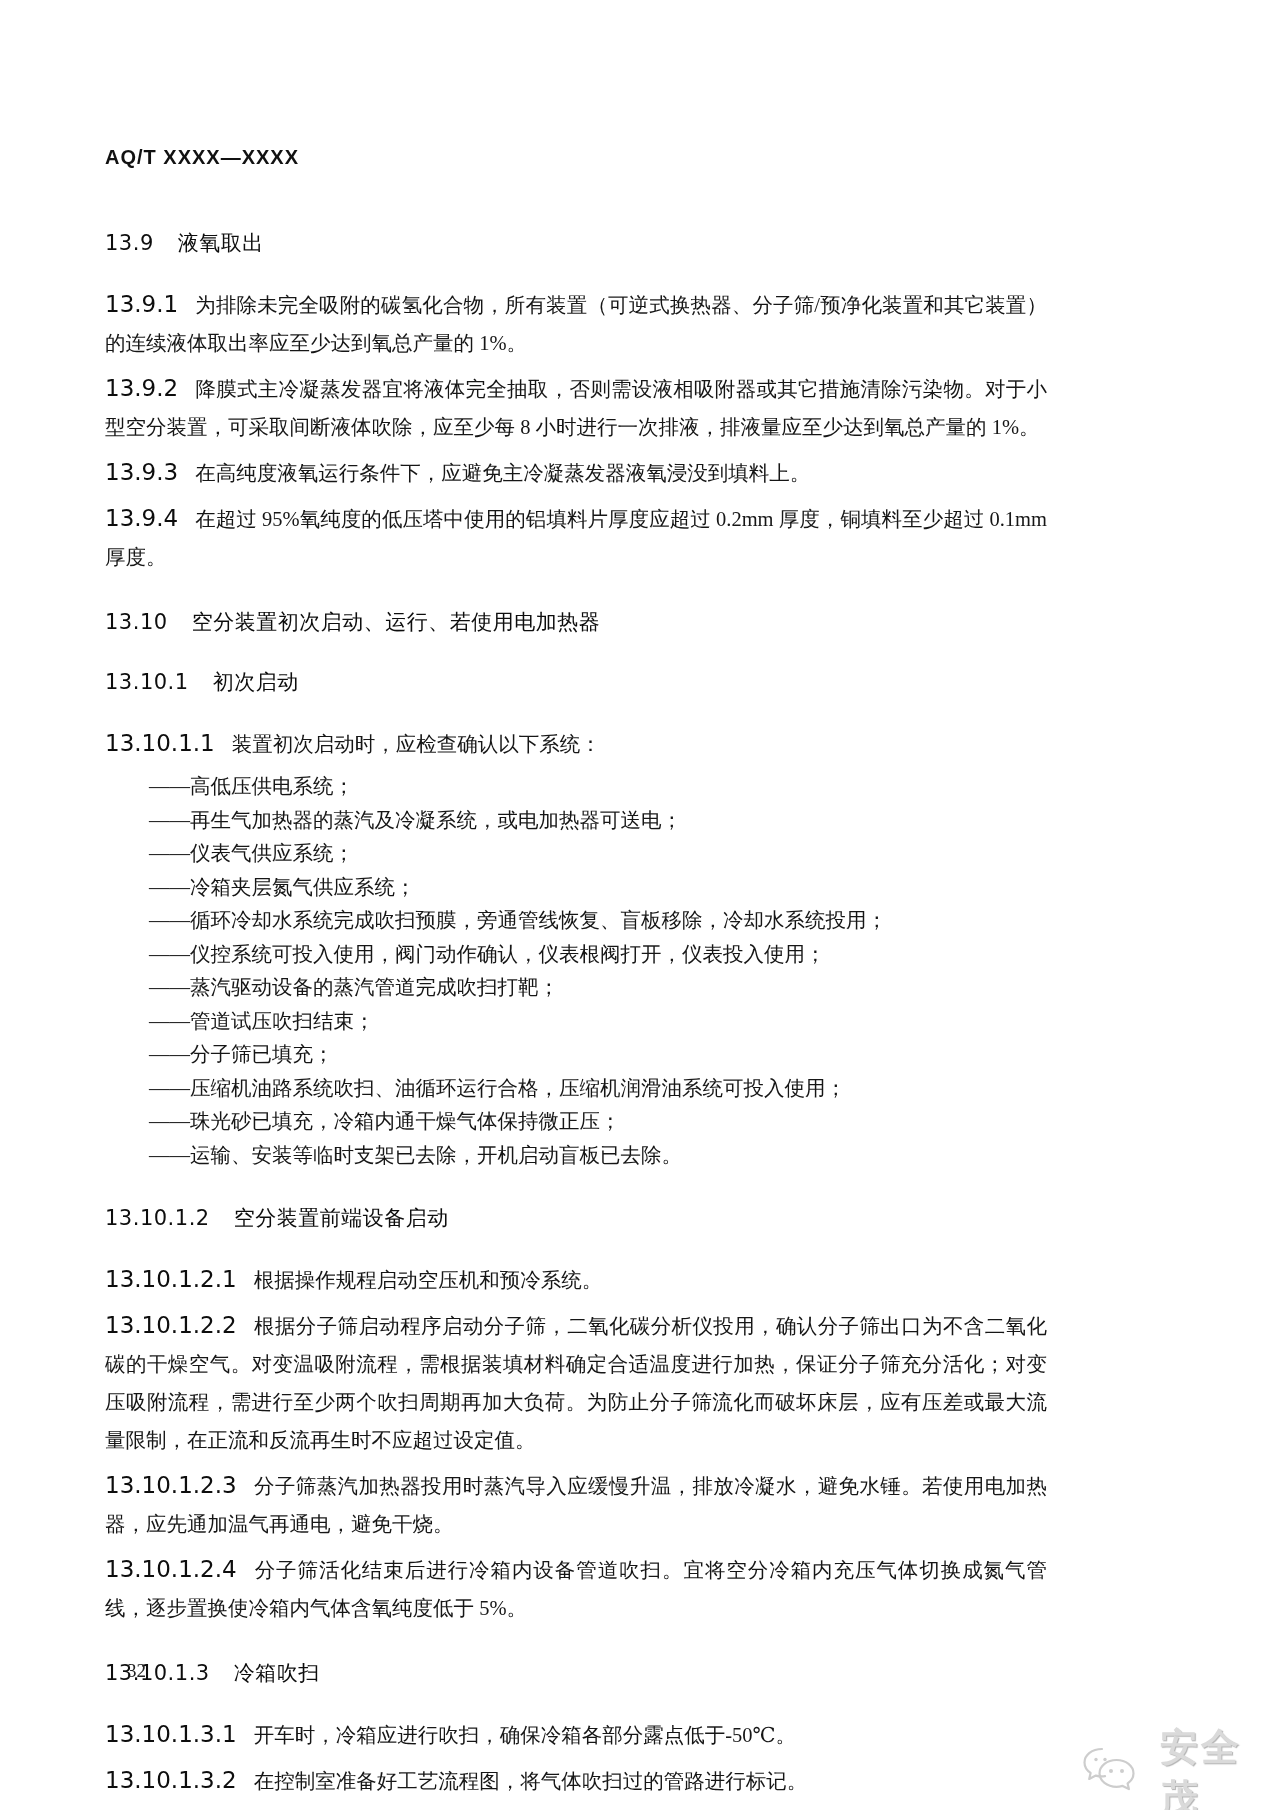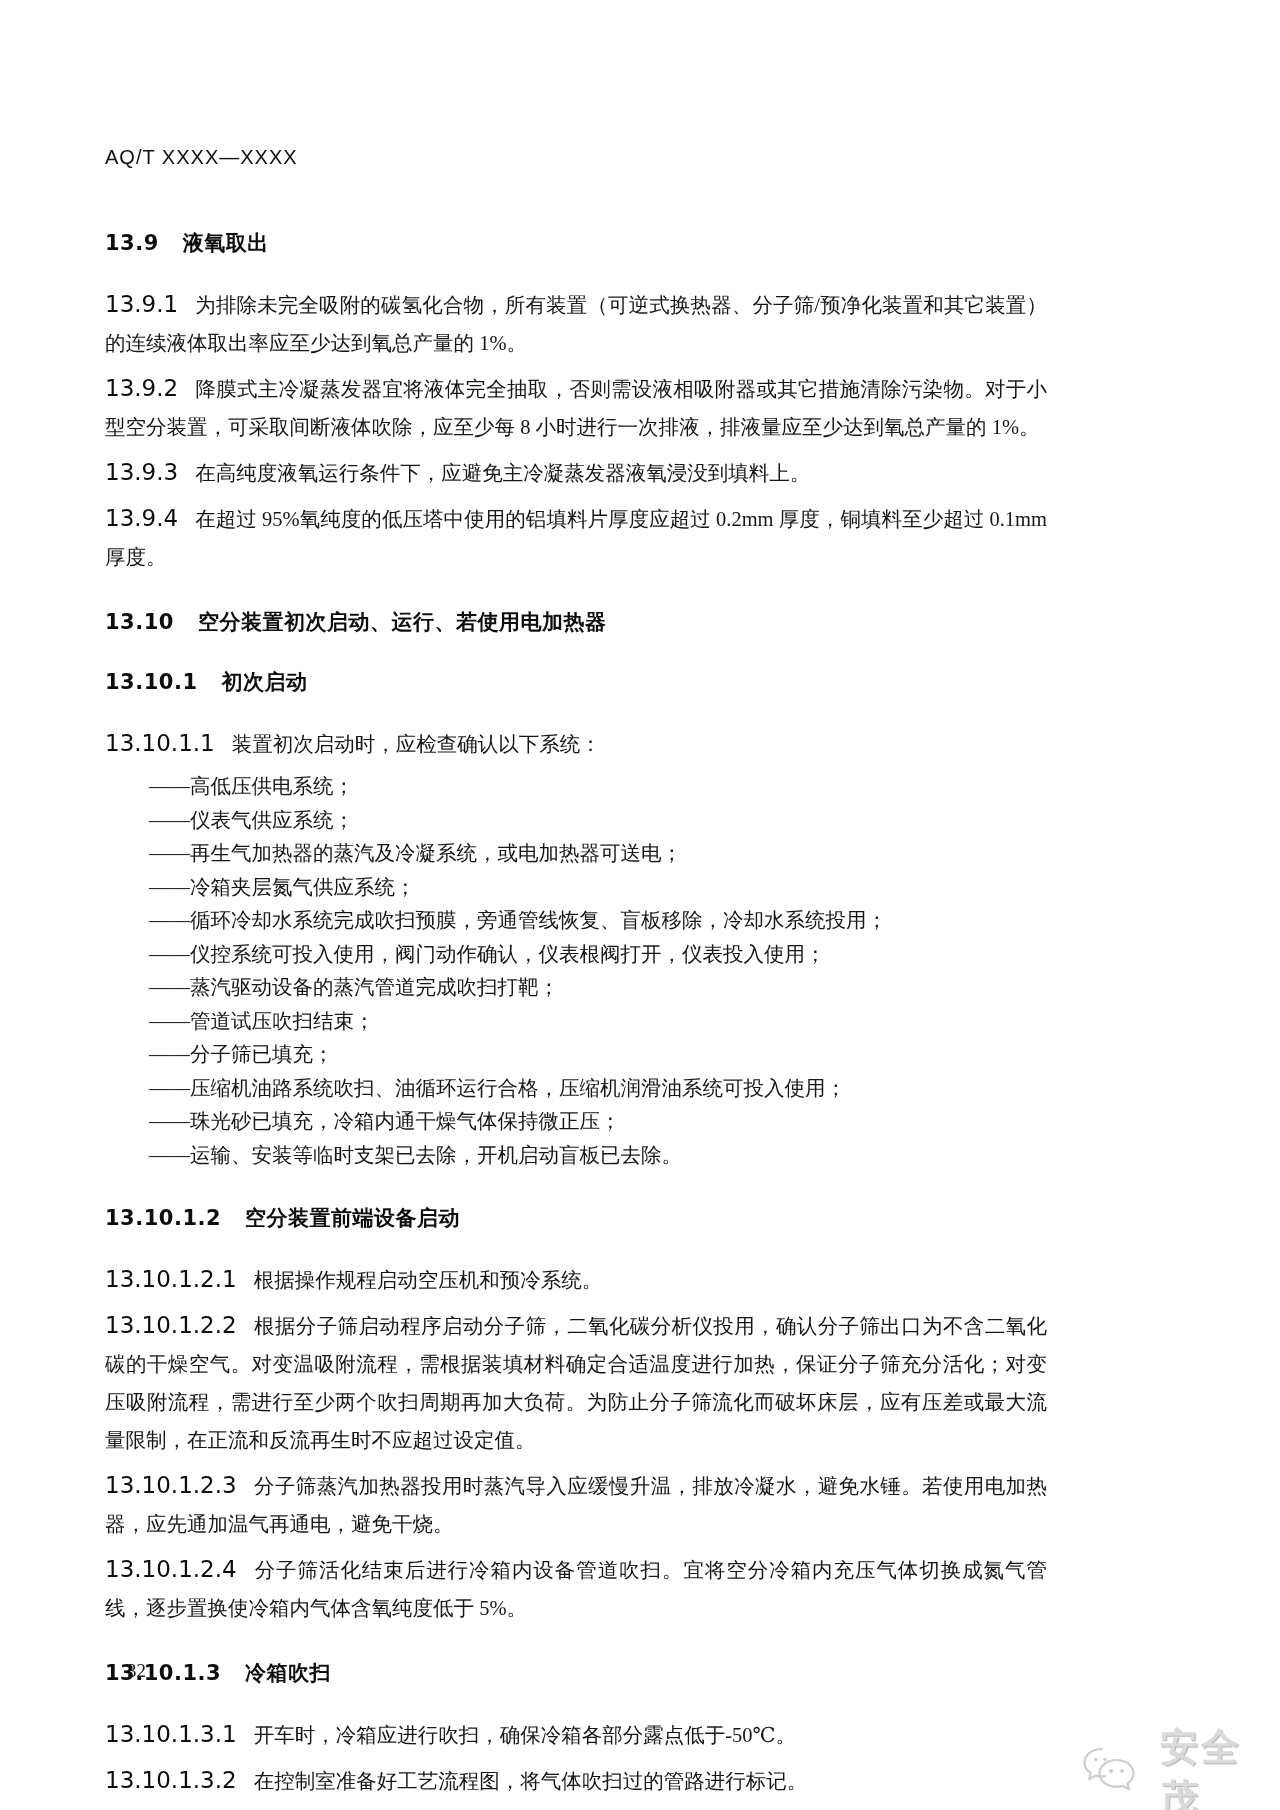--- a/index.html
+++ b/index.html
@@ -15,25 +15,25 @@
     position:absolute;
     left:105px; top:146px;
     width:942px;
   }
   .doc-header{
     font-family:"Liberation Sans","DejaVu Sans",sans-serif;
     font-size:20px;
     letter-spacing:1px;
     color:#111;
     margin:0 0 60px 0;
-    font-weight:400;
+    font-weight:700;
   }
   h2.sec, h3.sec{
     font-family:"Liberation Sans","DejaVu Sans",sans-serif;
-    font-weight:bold;
+    font-weight:normal;
     font-size:21px;
     color:#0d0d0d;
     margin:32px 0 28px 0;
     letter-spacing:0.5px;
   }
   h2.sec.first{margin-top:0;}
   .sec .num{
     font-family:"DejaVu Sans",sans-serif;
     margin-right:24px;
   }
@@ -100,22 +100,22 @@
   <p class="clause"><span class="num">13.9.4</span><span>在超过 95%氧纯度的低压塔中使用的铝填料片厚度应超过 0.2mm 厚度，铜填料至少超过 0.1mm 厚度。</span></p>
 
   <h2 class="sec"><span class="num">13.10</span><span>空分装置初次启动、运行、若使用电加热器</span></h2>
 
   <h3 class="sec"><span class="num">13.10.1</span><span>初次启动</span></h3>
 
   <p class="clause"><span class="num">13.10.1.1</span><span>装置初次启动时，应检查确认以下系统：</span></p>
 
   <div class="checklist">
     <div class="check-item">——高低压供电系统；</div>
+    <div class="check-item">——再生气加热器的蒸汽及冷凝系统，或电加热器可送电；</div>
     <div class="check-item">——仪表气供应系统；</div>
-    <div class="check-item">——再生气加热器的蒸汽及冷凝系统，或电加热器可送电；</div>
     <div class="check-item">——冷箱夹层氮气供应系统；</div>
     <div class="check-item">——循环冷却水系统完成吹扫预膜，旁通管线恢复、盲板移除，冷却水系统投用；</div>
     <div class="check-item">——仪控系统可投入使用，阀门动作确认，仪表根阀打开，仪表投入使用；</div>
     <div class="check-item">——蒸汽驱动设备的蒸汽管道完成吹扫打靶；</div>
     <div class="check-item">——管道试压吹扫结束；</div>
     <div class="check-item">——分子筛已填充；</div>
     <div class="check-item">——压缩机油路系统吹扫、油循环运行合格，压缩机润滑油系统可投入使用；</div>
     <div class="check-item">——珠光砂已填充，冷箱内通干燥气体保持微正压；</div>
     <div class="check-item">——运输、安装等临时支架已去除，开机启动盲板已去除。</div>
   </div>

